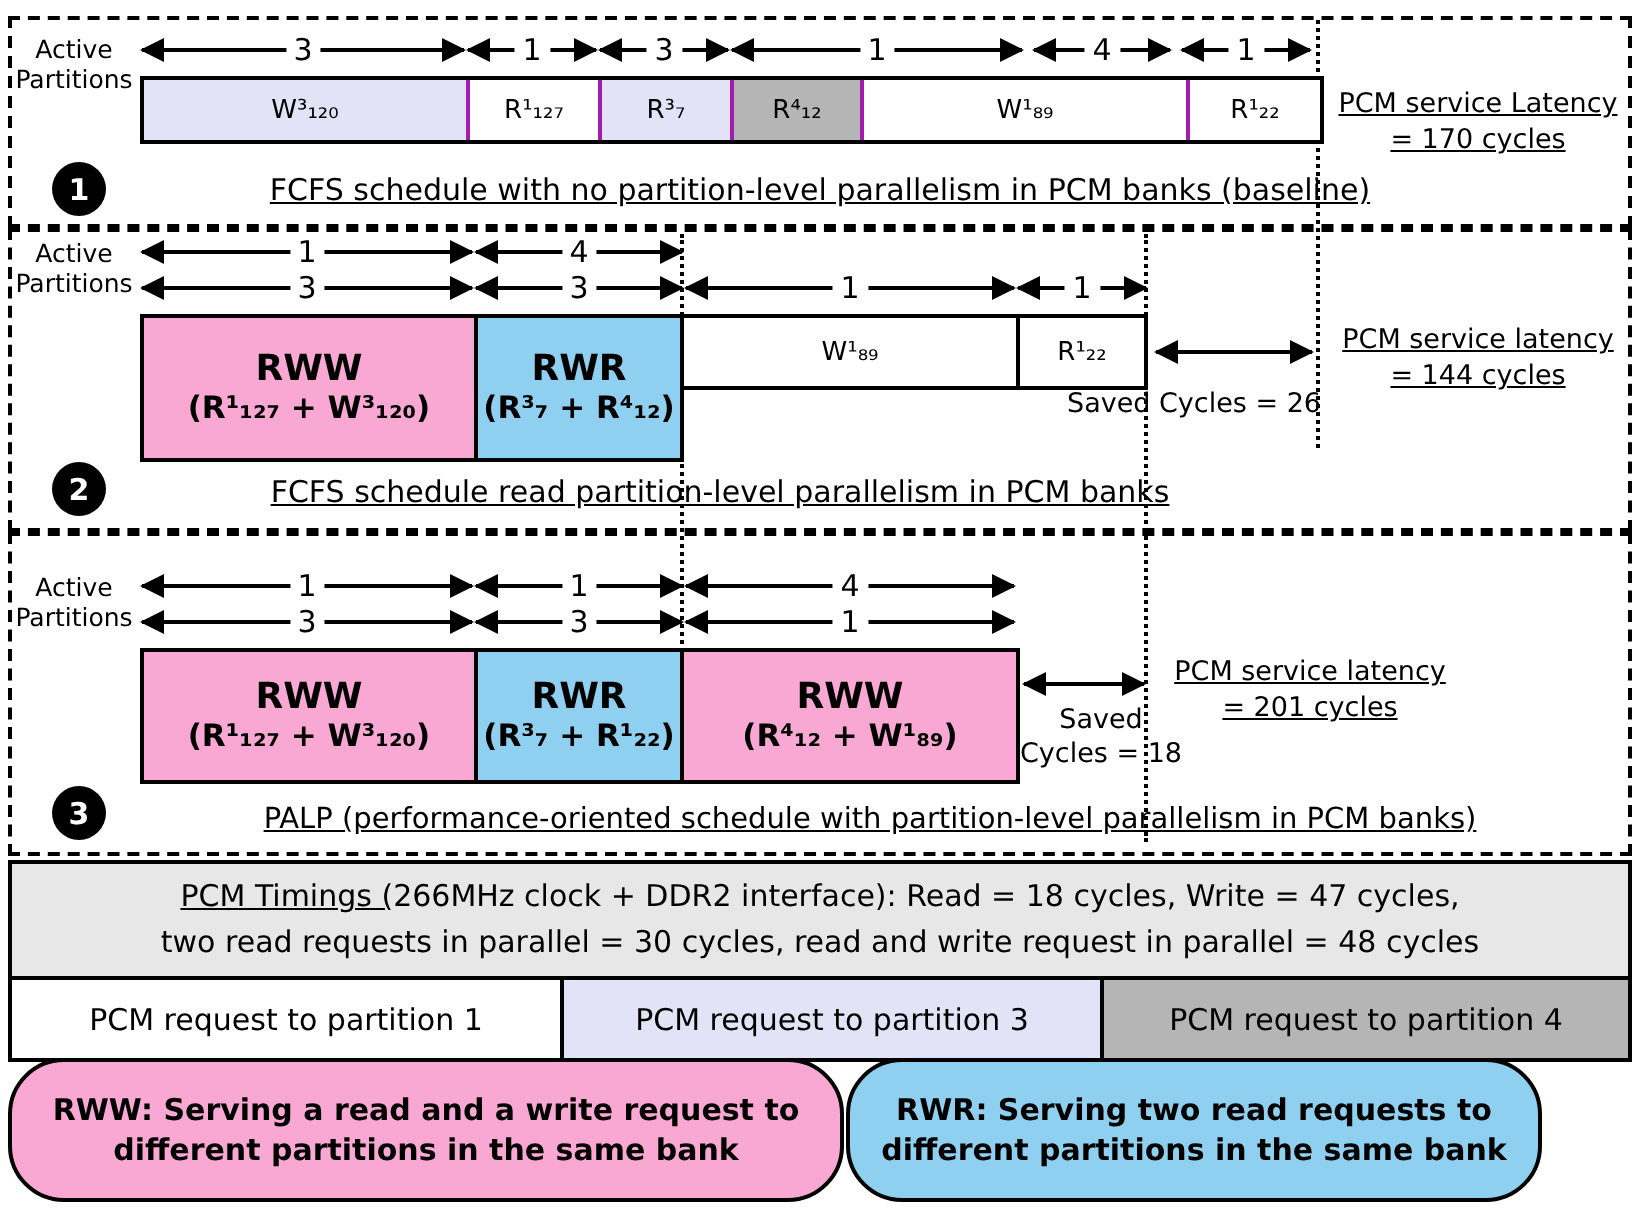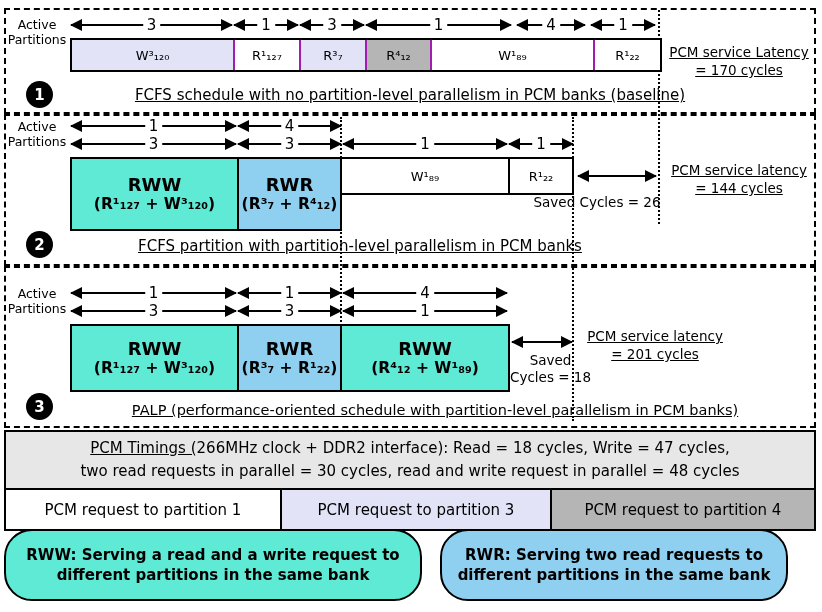--- a/index.html
+++ b/index.html
@@ -23,21 +23,21 @@
   .seg:last-child{border-right:none;}
   .thinbar{position:absolute;box-sizing:border-box;border:2px solid #000;background:#fff;
        display:flex;align-items:center;justify-content:center;font-size:13px;z-index:2;}
   .block{position:absolute;box-sizing:border-box;border:2px solid #000;display:flex;flex-direction:column;
        align-items:center;justify-content:center;text-align:center;font-weight:bold;z-index:2;}
   .block .t1{font-size:18px;line-height:21px;}
   .block .t2{font-size:15.5px;line-height:19px;}
   .c-part1{background:#ffffff;}
   .c-part3{background:#e3e3f8;}
   .c-part4{background:#b5b5b5;}
-  .c-rww{background:#5eead4;}
+  .c-rww{background:#f9a8d4;}
   .c-rwr{background:#8fd0f0;}
   .badge{position:absolute;width:27px;height:27px;border-radius:50%;background:#000;color:#fff;
        display:flex;align-items:center;justify-content:center;font-weight:bold;font-size:15px;z-index:3;}
   .caption{position:absolute;text-align:center;font-size:15px;text-decoration:underline;z-index:3;}
   .latency{position:absolute;text-align:center;font-size:13.5px;line-height:18px;z-index:3;}
   .latency div{text-decoration:underline;}
   .saved{position:absolute;font-size:13.5px;line-height:17px;text-align:center;z-index:3;}
   .vdots{position:absolute;width:0;border-left:2px dotted #000;z-index:1;}
   .solid-box{position:absolute;box-sizing:border-box;border:2px solid #000;z-index:2;}
   .timing{background:#e7e7e7;text-align:center;font-size:15px;line-height:23px;padding-top:5px;}
@@ -167,21 +167,21 @@
       <span class="line"></span>
       <span class="head-r"></span>
   </div>
   <div class="saved" style="left:518px;top:194px;width:158px;">Saved Cycles = 26</div>
   <div class="latency" style="left:662px;top:161px;width:154px;">
     <div>PCM service latency</div>
     <div>= 144 cycles</div>
   </div>
 
   <div class="badge" style="left:26px;top:231px;">2</div>
-  <div class="caption" style="left:80px;top:237px;width:560px;">FCFS partition with partition-level parallelism in PCM banks</div>
+  <div class="caption" style="left:80px;top:237px;width:560px;">FCFS schedule read partition-level parallelism in PCM banks</div>
 
   <div class="dashed-panel" style="left:4px;top:266px;width:812px;height:162px;"></div>
   <div class="axis-label" style="left:4px;top:286px;width:66px;">Active Partitions</div>
 
   <div class="harrow" style="left:70px;top:287px;width:167px;">
     <span class="head-l"></span>
       <span class="line"></span>
       <span class="head-r"></span>
     <span class="lbl">1</span>
   </div>
@@ -249,15 +249,15 @@
   <div class="solid-box timing" style="left:4px;top:430px;width:812px;height:60px;">
     <div><span class="u">PCM Timings (</span><span>266MHz clock + DDR2 interface): Read = 18 cycles, Write = 47 cycles,</span></div>
     <div>two read requests in parallel = 30 cycles, read and write request in parallel = 48 cycles</div>
   </div>
 
   <div class="solid-box legend-cell c-part1" style="left:4px;top:488px;width:278px;height:43px;">PCM request to partition 1</div>
   <div class="solid-box legend-cell c-part3" style="left:280px;top:488px;width:272px;height:43px;">PCM request to partition 3</div>
   <div class="solid-box legend-cell c-part4" style="left:550px;top:488px;width:266px;height:43px;">PCM request to partition 4</div>
 
   <div class="solid-box legend-bold c-rww" style="left:4px;top:529px;width:418px;height:72px;">RWW: Serving a read and a write request to different partitions in the same bank</div>
-  <div class="solid-box legend-bold c-rwr" style="left:440px;top:529px;width:348px;height:72px;">RWR: Serving two read requests to different partitions in the same bank</div>
+  <div class="solid-box legend-bold c-rwr" style="left:423px;top:529px;width:348px;height:72px;">RWR: Serving two read requests to different partitions in the same bank</div>
 
 </div>
 
 </body></html>

